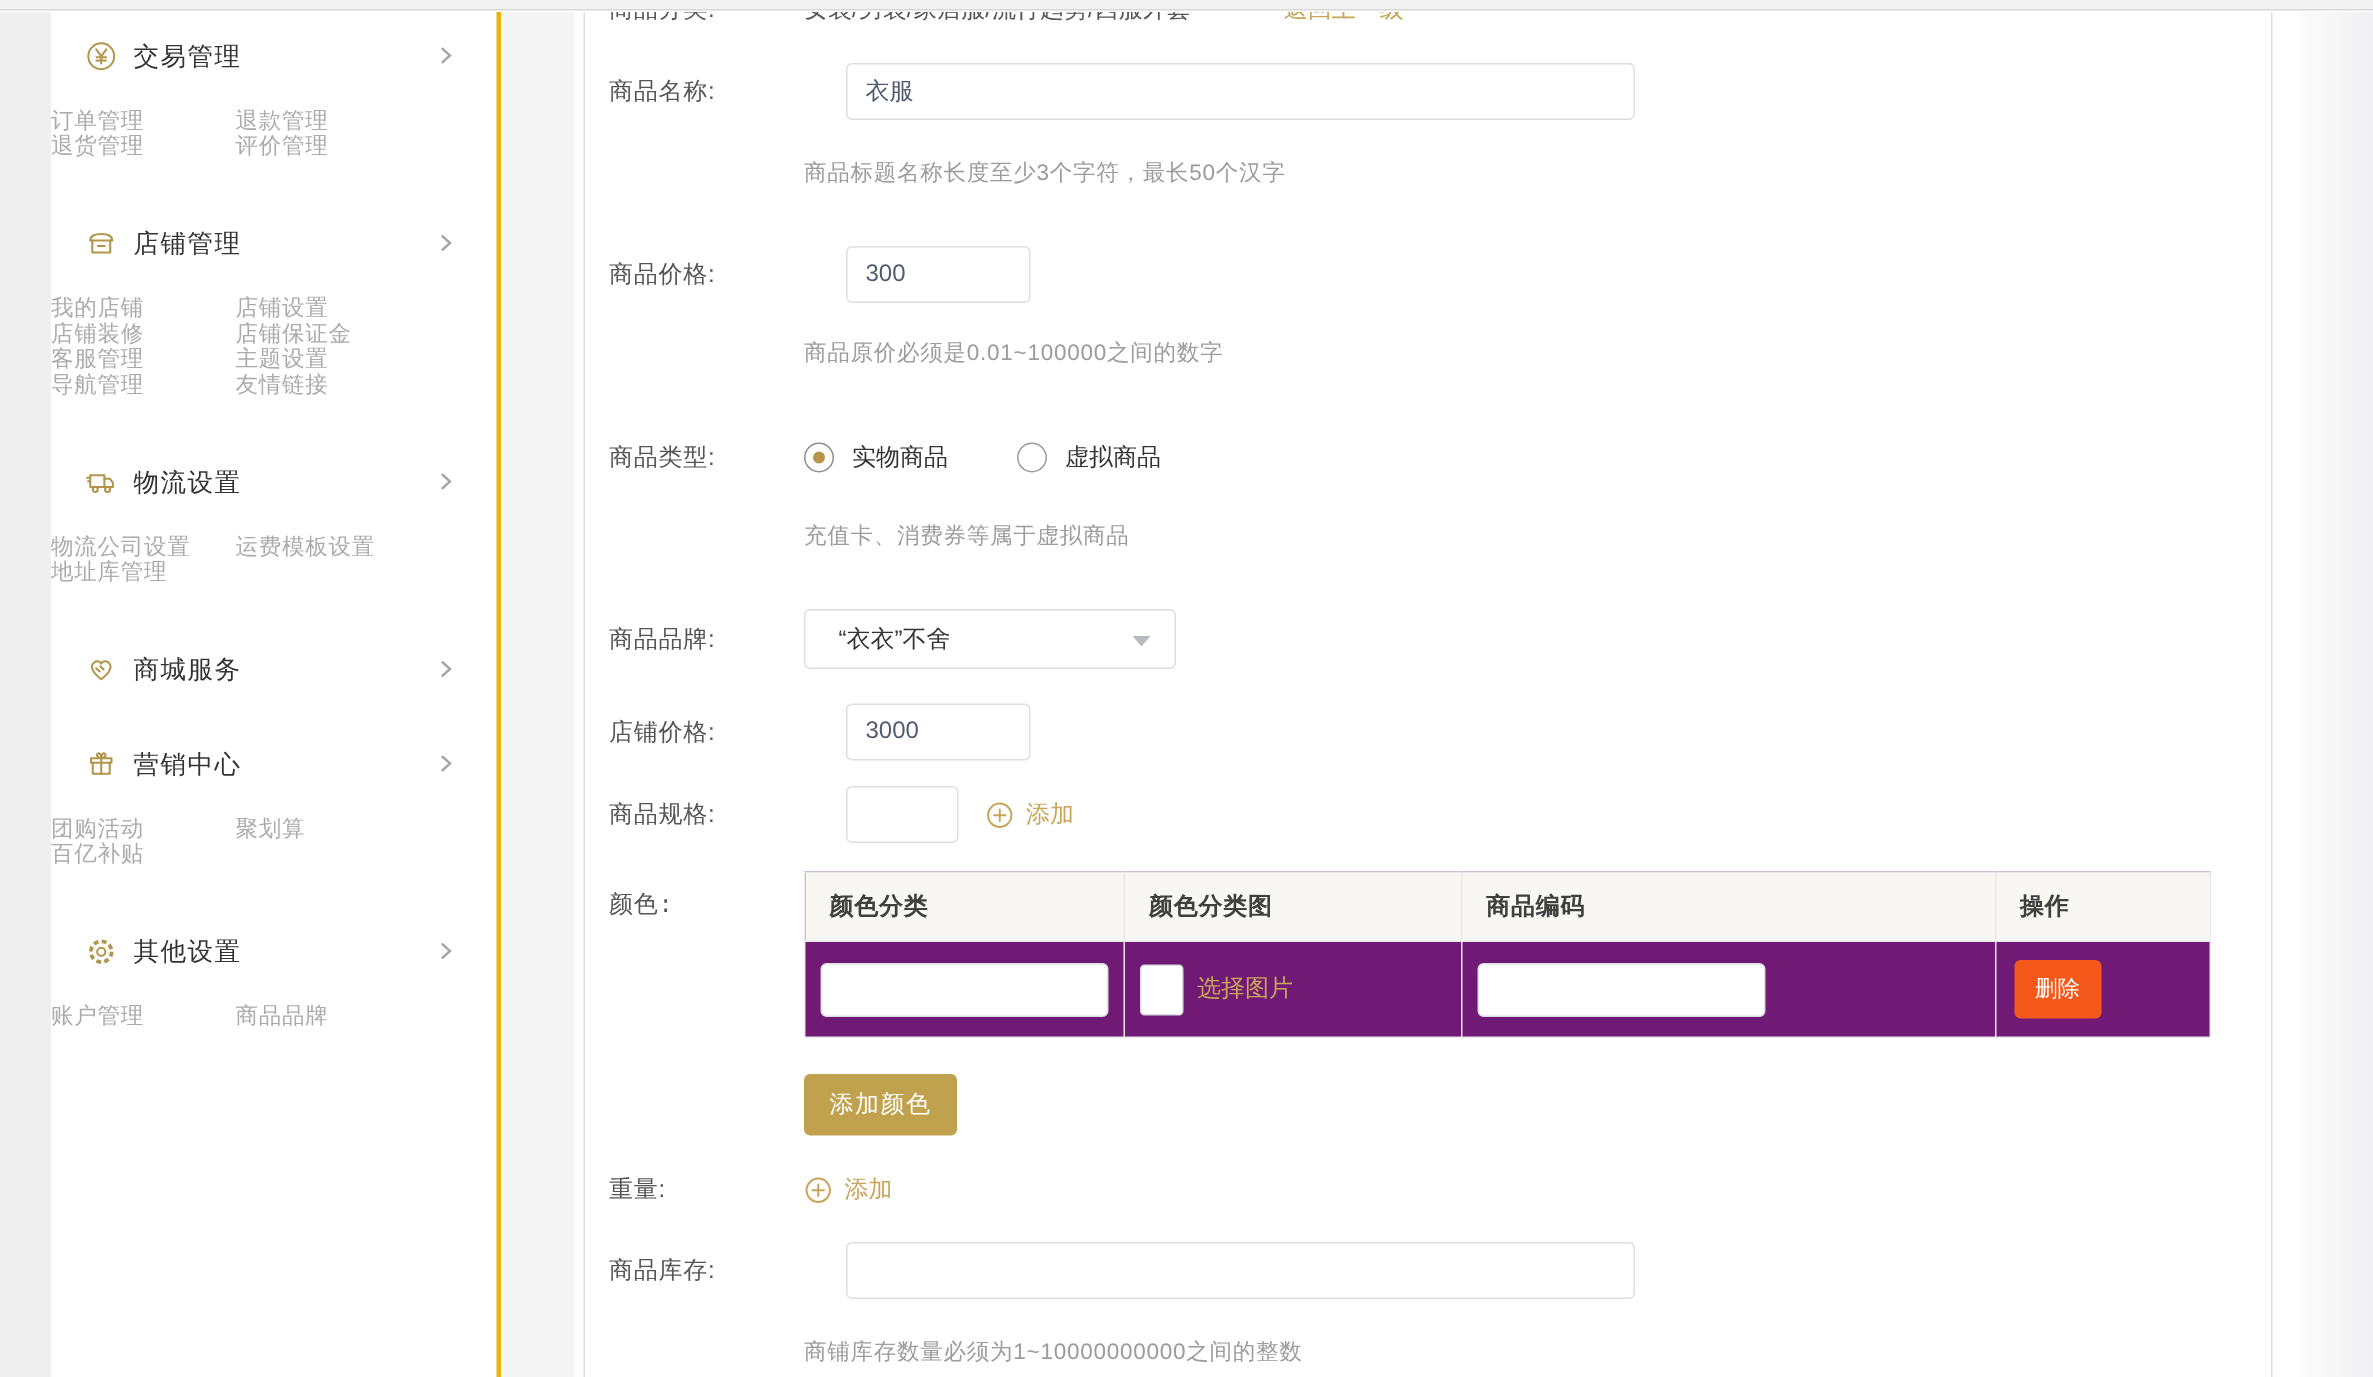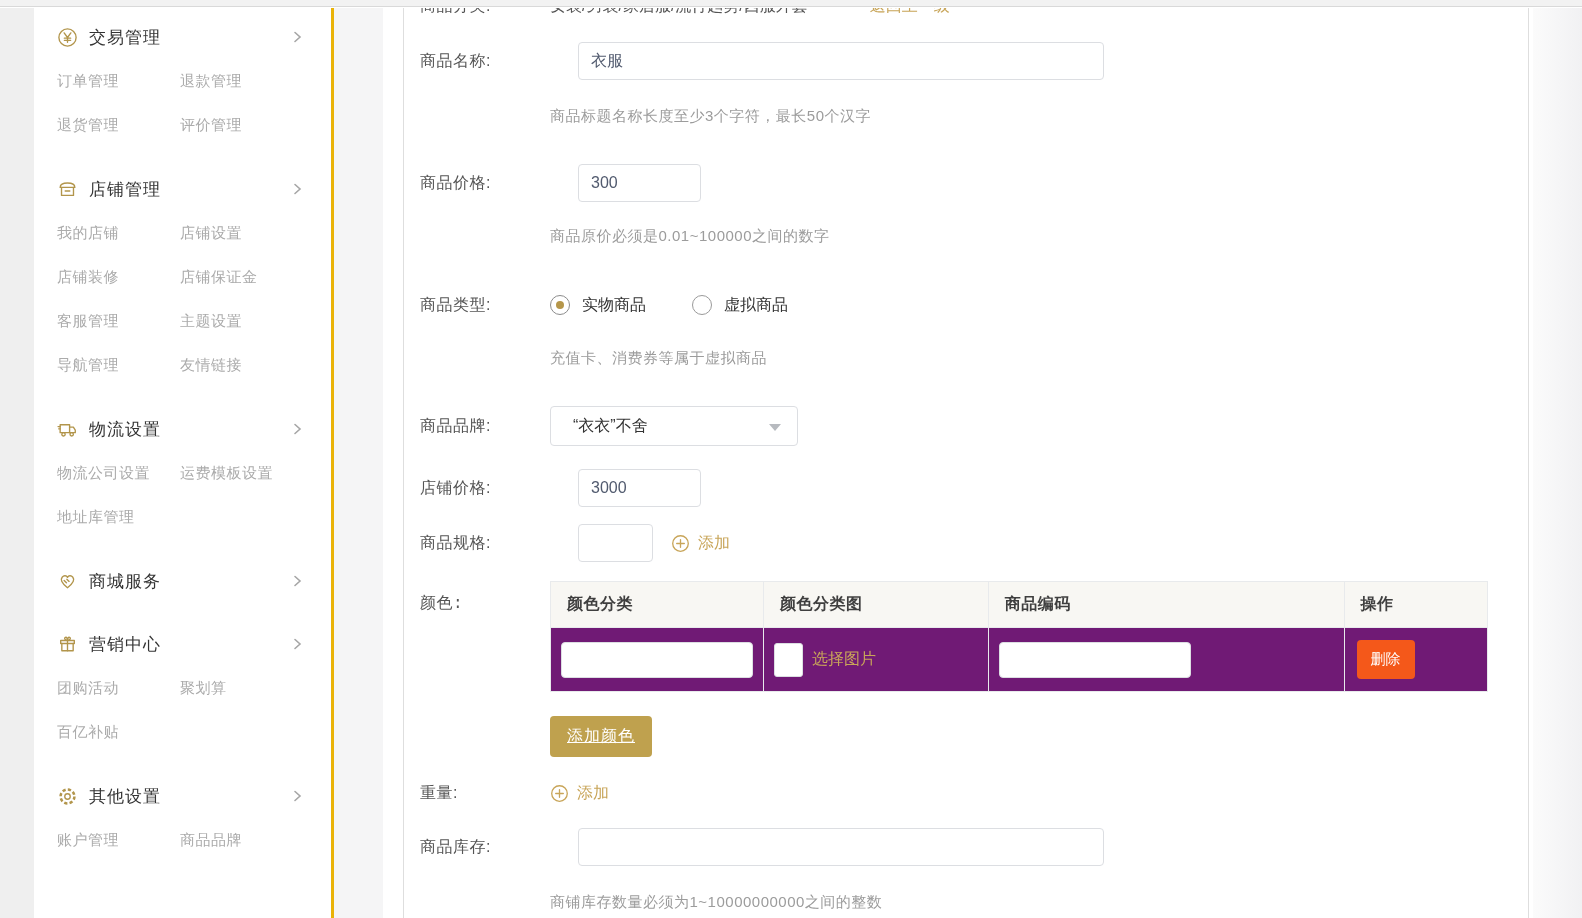--- a/index.html
+++ b/index.html
@@ -15,26 +15,26 @@
 
   
   .sidebar { position:absolute; left:34px; top:8px; width:300px; bottom:0;
     background:#fff; border-right:3px solid #eab308; padding-top:15px; }
   .side-section { margin-bottom:42px; }
   .side-section.empty { margin-bottom:35px; }
   .side-header { display:flex; align-items:center; height:28px; padding:0 28px 0 23px; cursor:pointer; }
   .side-header .ico { width:21px; height:21px; flex:none; display:flex; align-items:center; justify-content:center; }
   .side-title { font-size:17px; color:#333; margin-left:11px; letter-spacing:1px; }
   .chevron { margin-left:auto; display:flex; }
-  .side-items { display:grid; grid-template-columns:123px auto; row-gap:27px;
-    padding-left:23px; margin-top:21px; font-size:15px; color:#ababab; line-height:17px; }
+  .side-items { display:grid; grid-template-columns:123px auto; 
+    margin-top:21px; font-size:15px; color:#ababab; line-height:17px; }
   .side-item { cursor:pointer; letter-spacing:0.5px; }
 
   
-  .main { position:absolute; left:403px; top:8px; width:1126px; bottom:0; background:#fff;
+  .main { position:absolute; left:389px; top:8px; width:1126px; bottom:0; background:#fff;
     border-left:1px solid #dedede; border-right:1px solid #dedede; padding-left:16px; overflow:hidden; }
   .frow { display:flex; align-items:center; }
   .flabel { width:130px; flex:none; font-size:16px; color:#555; letter-spacing:0.5px; }
   .fhint { margin-left:130px; color:#9c9c9c; font-size:15px; letter-spacing:0.5px; line-height:20px; }
 
   .row-category { margin-top:-12px; height:20px; font-size:16px; }
   .category-value { color:#555; }
   .back-link { color:#c8a559; margin-left:62px; cursor:pointer; }
 
   input.txt { height:38px; border:1px solid #dcdee2; border-radius:4px; padding:0 12px;
@@ -90,21 +90,21 @@
   .col1 { width:211px; } .col2 { width:226px; } .col3 { width:357px; } .col4 { width:144px; }
   .cell-input { width:192px; height:36px; border:1px solid #dcdee2; border-radius:4px;
     padding:0 10px; font-size:15px; outline:none; font-family:inherit; }
   .img-cell { display:flex; align-items:center; }
   .img-box { width:29px; height:34px; border:1px solid #dcdee2; border-radius:3px; background:#fff;
     flex:none; cursor:pointer; }
   .choose-img { color:#c8a559; font-size:16px; margin-left:9px; cursor:pointer; }
   .btn-delete { background:#f4581a; color:#fff; border:none; border-radius:4px;
     font-size:15px; padding:10px 14px; cursor:pointer; font-family:Liberation Mono, monospace; margin-left:2px; }
   .btn-gold { background:#bfa14e; color:#fff; border:none; border-radius:4px;
-    font-size:16px; padding:10px 17px; cursor:pointer; font-family:inherit; margin-left:130px; letter-spacing:1px;text-decoration:underline; }
+    font-size:16px; padding:10px 17px; cursor:pointer; font-family:inherit; margin-left:130px; letter-spacing:1px; }
 
   svg { display:block; }
 </style>
 </head>
 <body>
 
 <div class="topbar"></div>
 <div class="left-margin"></div>
 <div class="gutter"></div>
 <div class="right-shade"></div>

